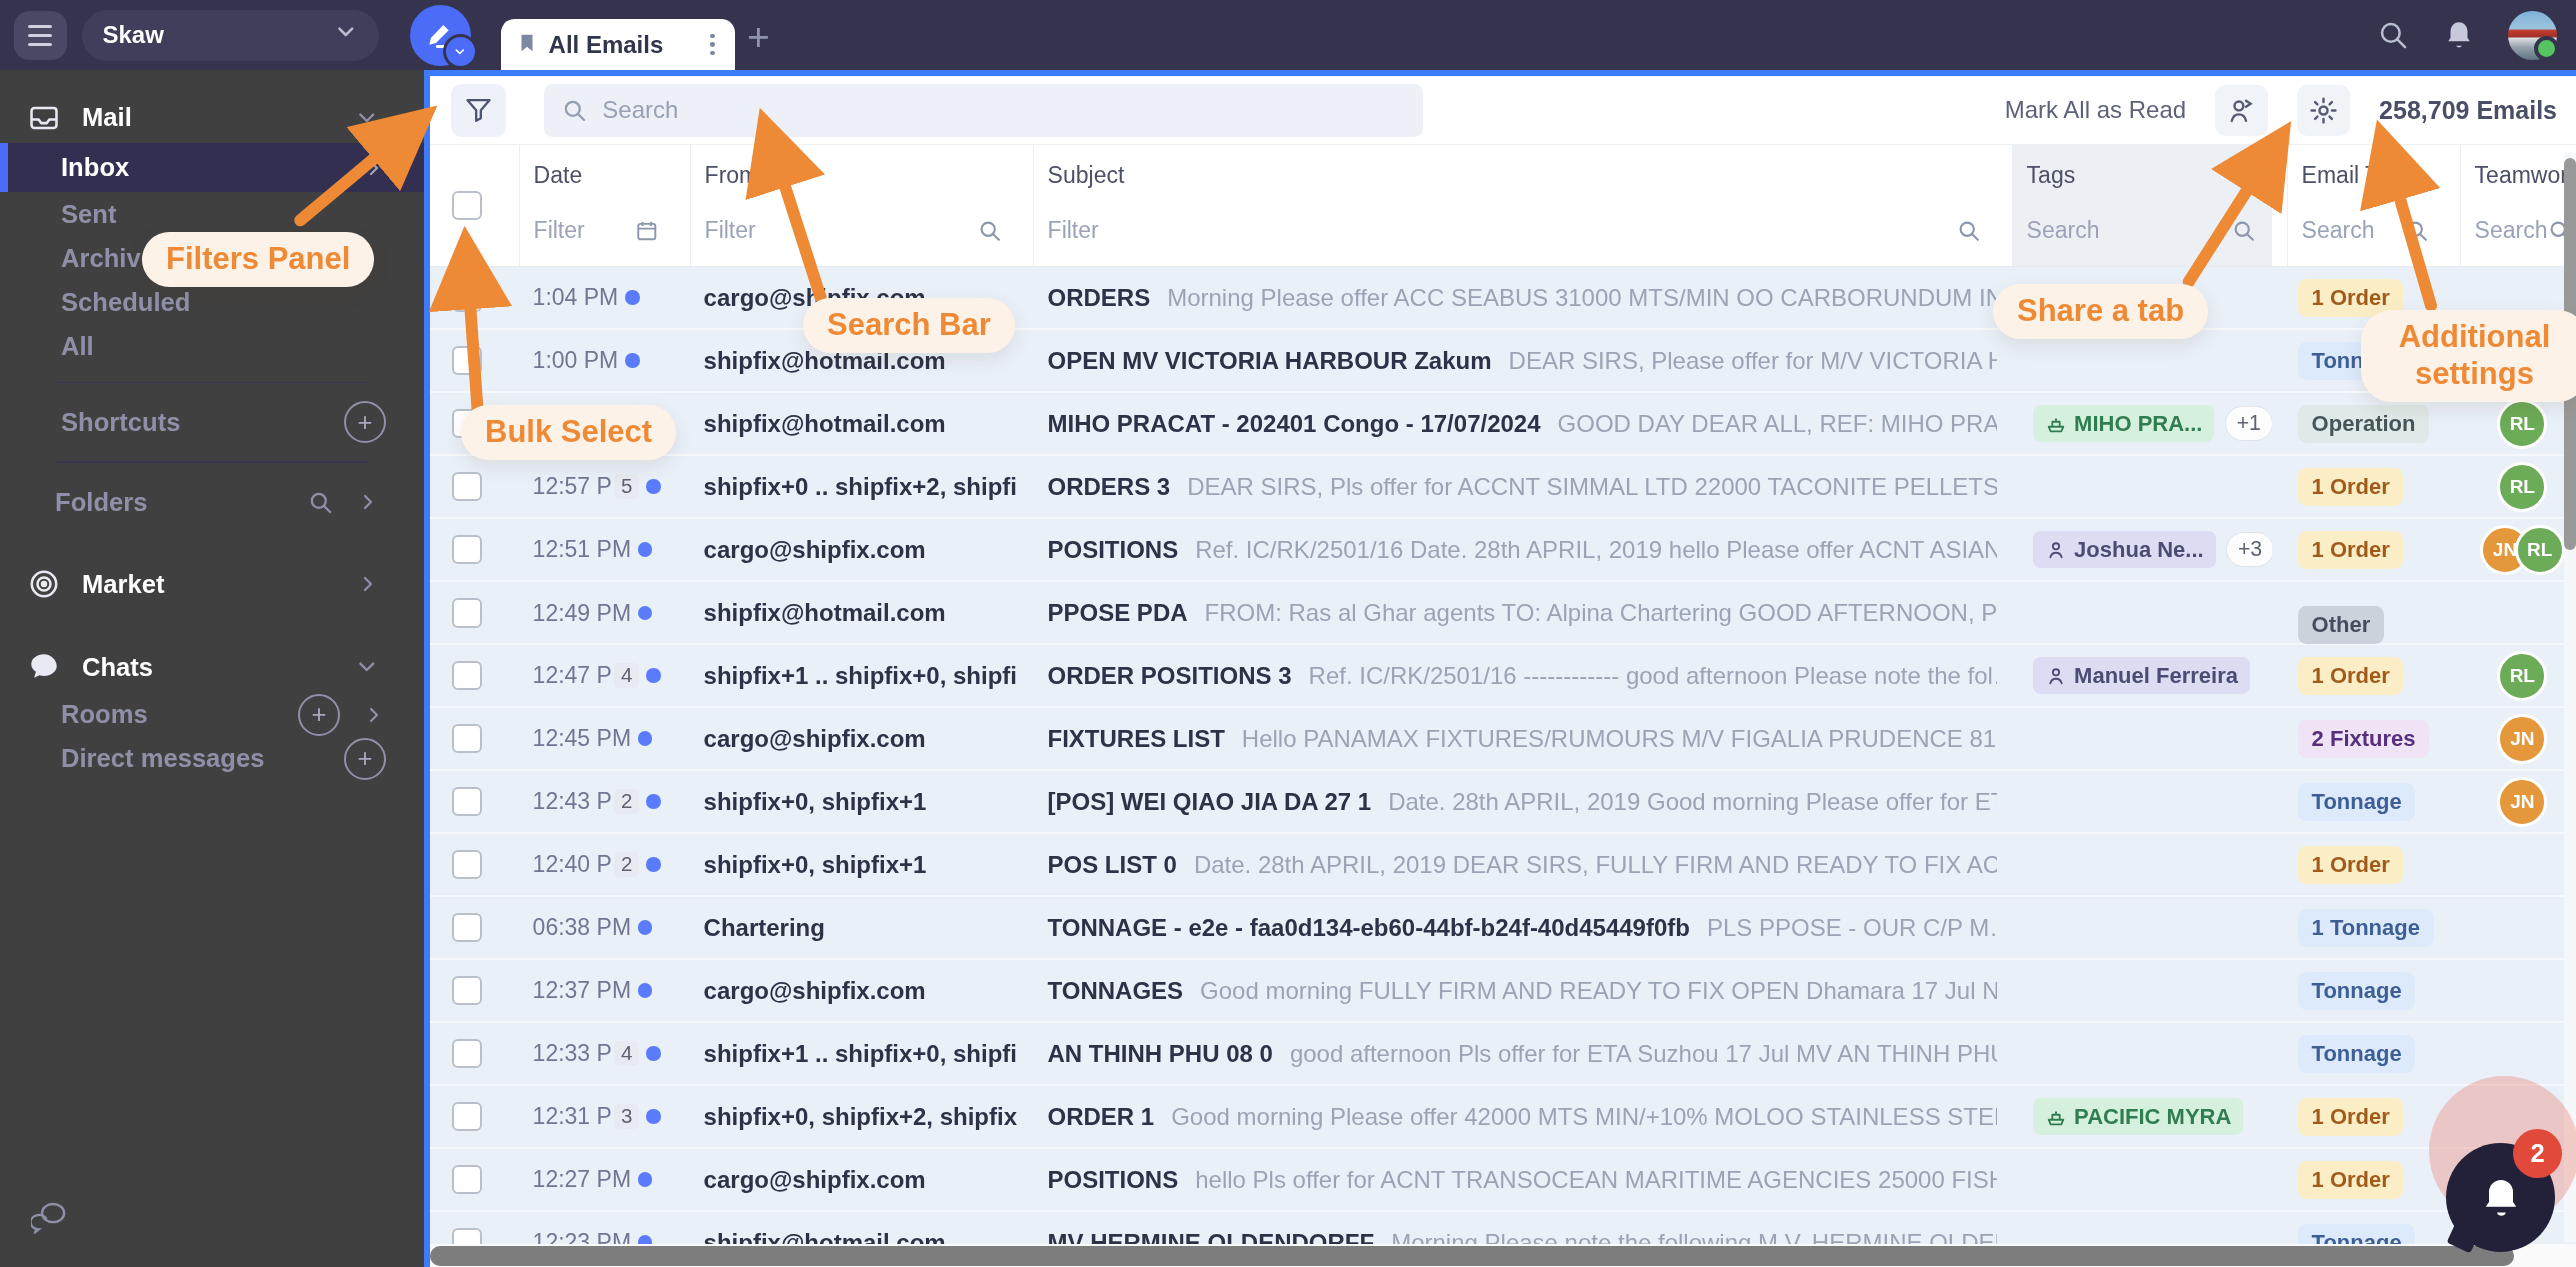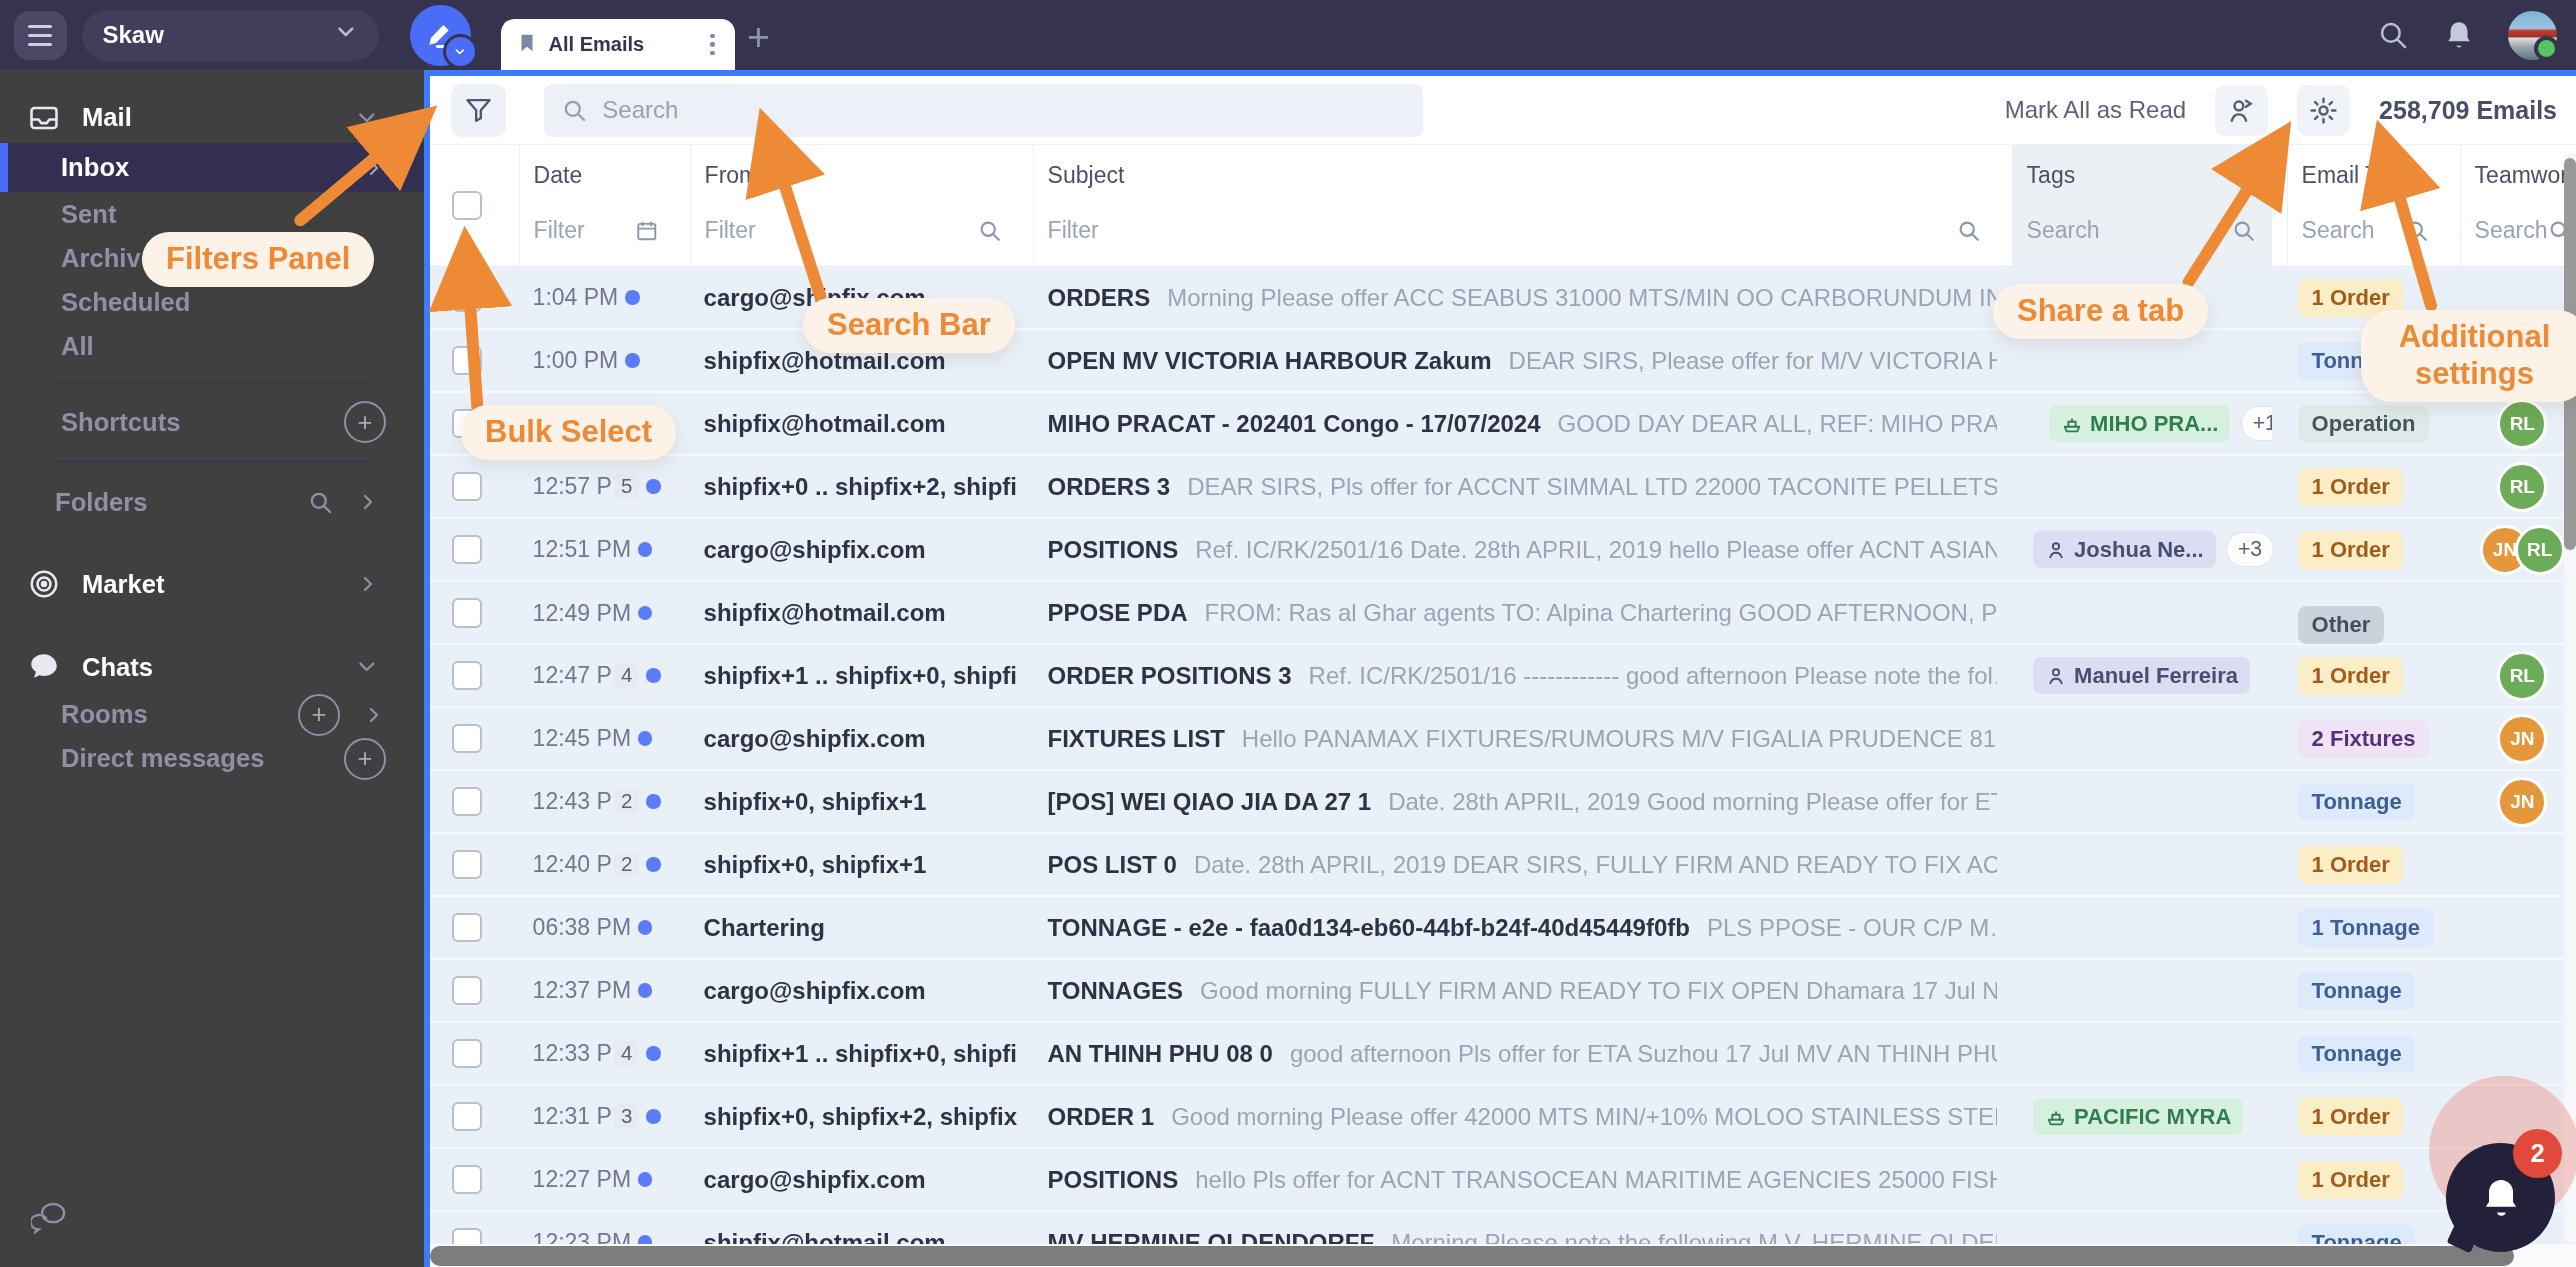--- a/index.html
+++ b/index.html
@@ -14,21 +14,21 @@
            align-items:center;padding:0 20.5px;color:#fff;font-size:24px;font-weight:700;cursor:pointer;}
   .ws-pill .chev{margin-left:auto;color:#b9bccd;}
   .compose{position:relative;margin-left:31px;width:61px;height:61px;background:#4a6cf7;border-radius:50%;
            display:flex;align-items:center;justify-content:center;cursor:pointer;}
   .compose .sub{position:absolute;right:-6.8px;bottom:-3.4px;width:29px;height:29px;border-radius:50%;
                 background:#4a6cf7;border:3.4px solid #35334e;display:flex;align-items:center;justify-content:center;}
   .tray{margin-left:29px;color:#9a9db6;}
   .tab{position:absolute;left:501px;top:19px;width:234px;height:51px;background:#fff;border-radius:13.6px 13.6px 0 0;
        display:flex;align-items:center;padding:0 15.4px;box-sizing:border-box;cursor:pointer;}
   .tab .bm{color:#7e88a2;margin-right:10.2px;}
-  .tab .lbl{font-size:20px;font-weight:700;color:#32364d;}
+  .tab .lbl{font-size:24px;font-weight:700;color:#32364d;}
   .tab .dots{margin-left:auto;display:flex;flex-direction:column;gap:4.3px;cursor:pointer;padding:5.1px;}
   .tab .dots i{width:4.3px;height:4.3px;border-radius:50%;background:#7e88a2;}
   .newtab{position:absolute;left:747px;top:15.4px;color:#8f93ad;font-size:39px;font-weight:300;cursor:pointer;}
   .top-right{position:absolute;right:19px;top:0;height:70px;display:flex;align-items:center;gap:32px;}
   .tr-icon{color:#b9bdd0;cursor:pointer;display:flex;}
   .avatar-user{position:relative;width:49px;height:49px;border-radius:50%;cursor:pointer;
       background:linear-gradient(180deg,#7fb2d9 0%,#9cc3de 36%,#c23b2e 40%,#a33128 52%,#d8dee2 56%,#97a2ab 74%,#5d7482 100%);}
   .avatar-user .status{position:absolute;right:-1.7px;bottom:-1.7px;width:17px;height:17px;border-radius:50%;
       background:#57c462;border:4.3px solid #35334e;}
   
@@ -468,21 +468,21 @@
           <div class="cdate">
             <span class="time"></span>
             <span class="udot" style="background:#5b7cfa;"></span>
           </div>
           <div class="cfrom">shipfix@hotmail.com</div>
           <div class="csub">
             <span class="subj">MIHO PRACAT - 202401 Congo - 17/07/2024</span>
             <span class="prev">GOOD DAY DEAR ALL, REF: MIHO PRACAT…</span>
           </div>
           <div class="ctags">
-            <span class="tagchip" style="background:#d5f1de;color:#2f7d50;margin-left:16px;">
+            <span class="tagchip" style="background:#d5f1de;color:#2f7d50;">
               <svg width="22" height="22" viewBox="0 0 24 24" fill="none" stroke="currentColor" stroke-width="2" stroke-linejoin="round">
                 <path d="M4 15h16l-2.2 5H6.2L4 15z"></path>
                 <path d="M8 15V9.5h8V15M12 9.5V6"></path>
               </svg>
               <span>MIHO PRA...</span>
             </span>
             <span class="tagextra">+1</span>
           </div>
           <div class="ctype">
             <span class="typechip" style="background:#dfe9e8;color:#45555a;">Operation</span>

